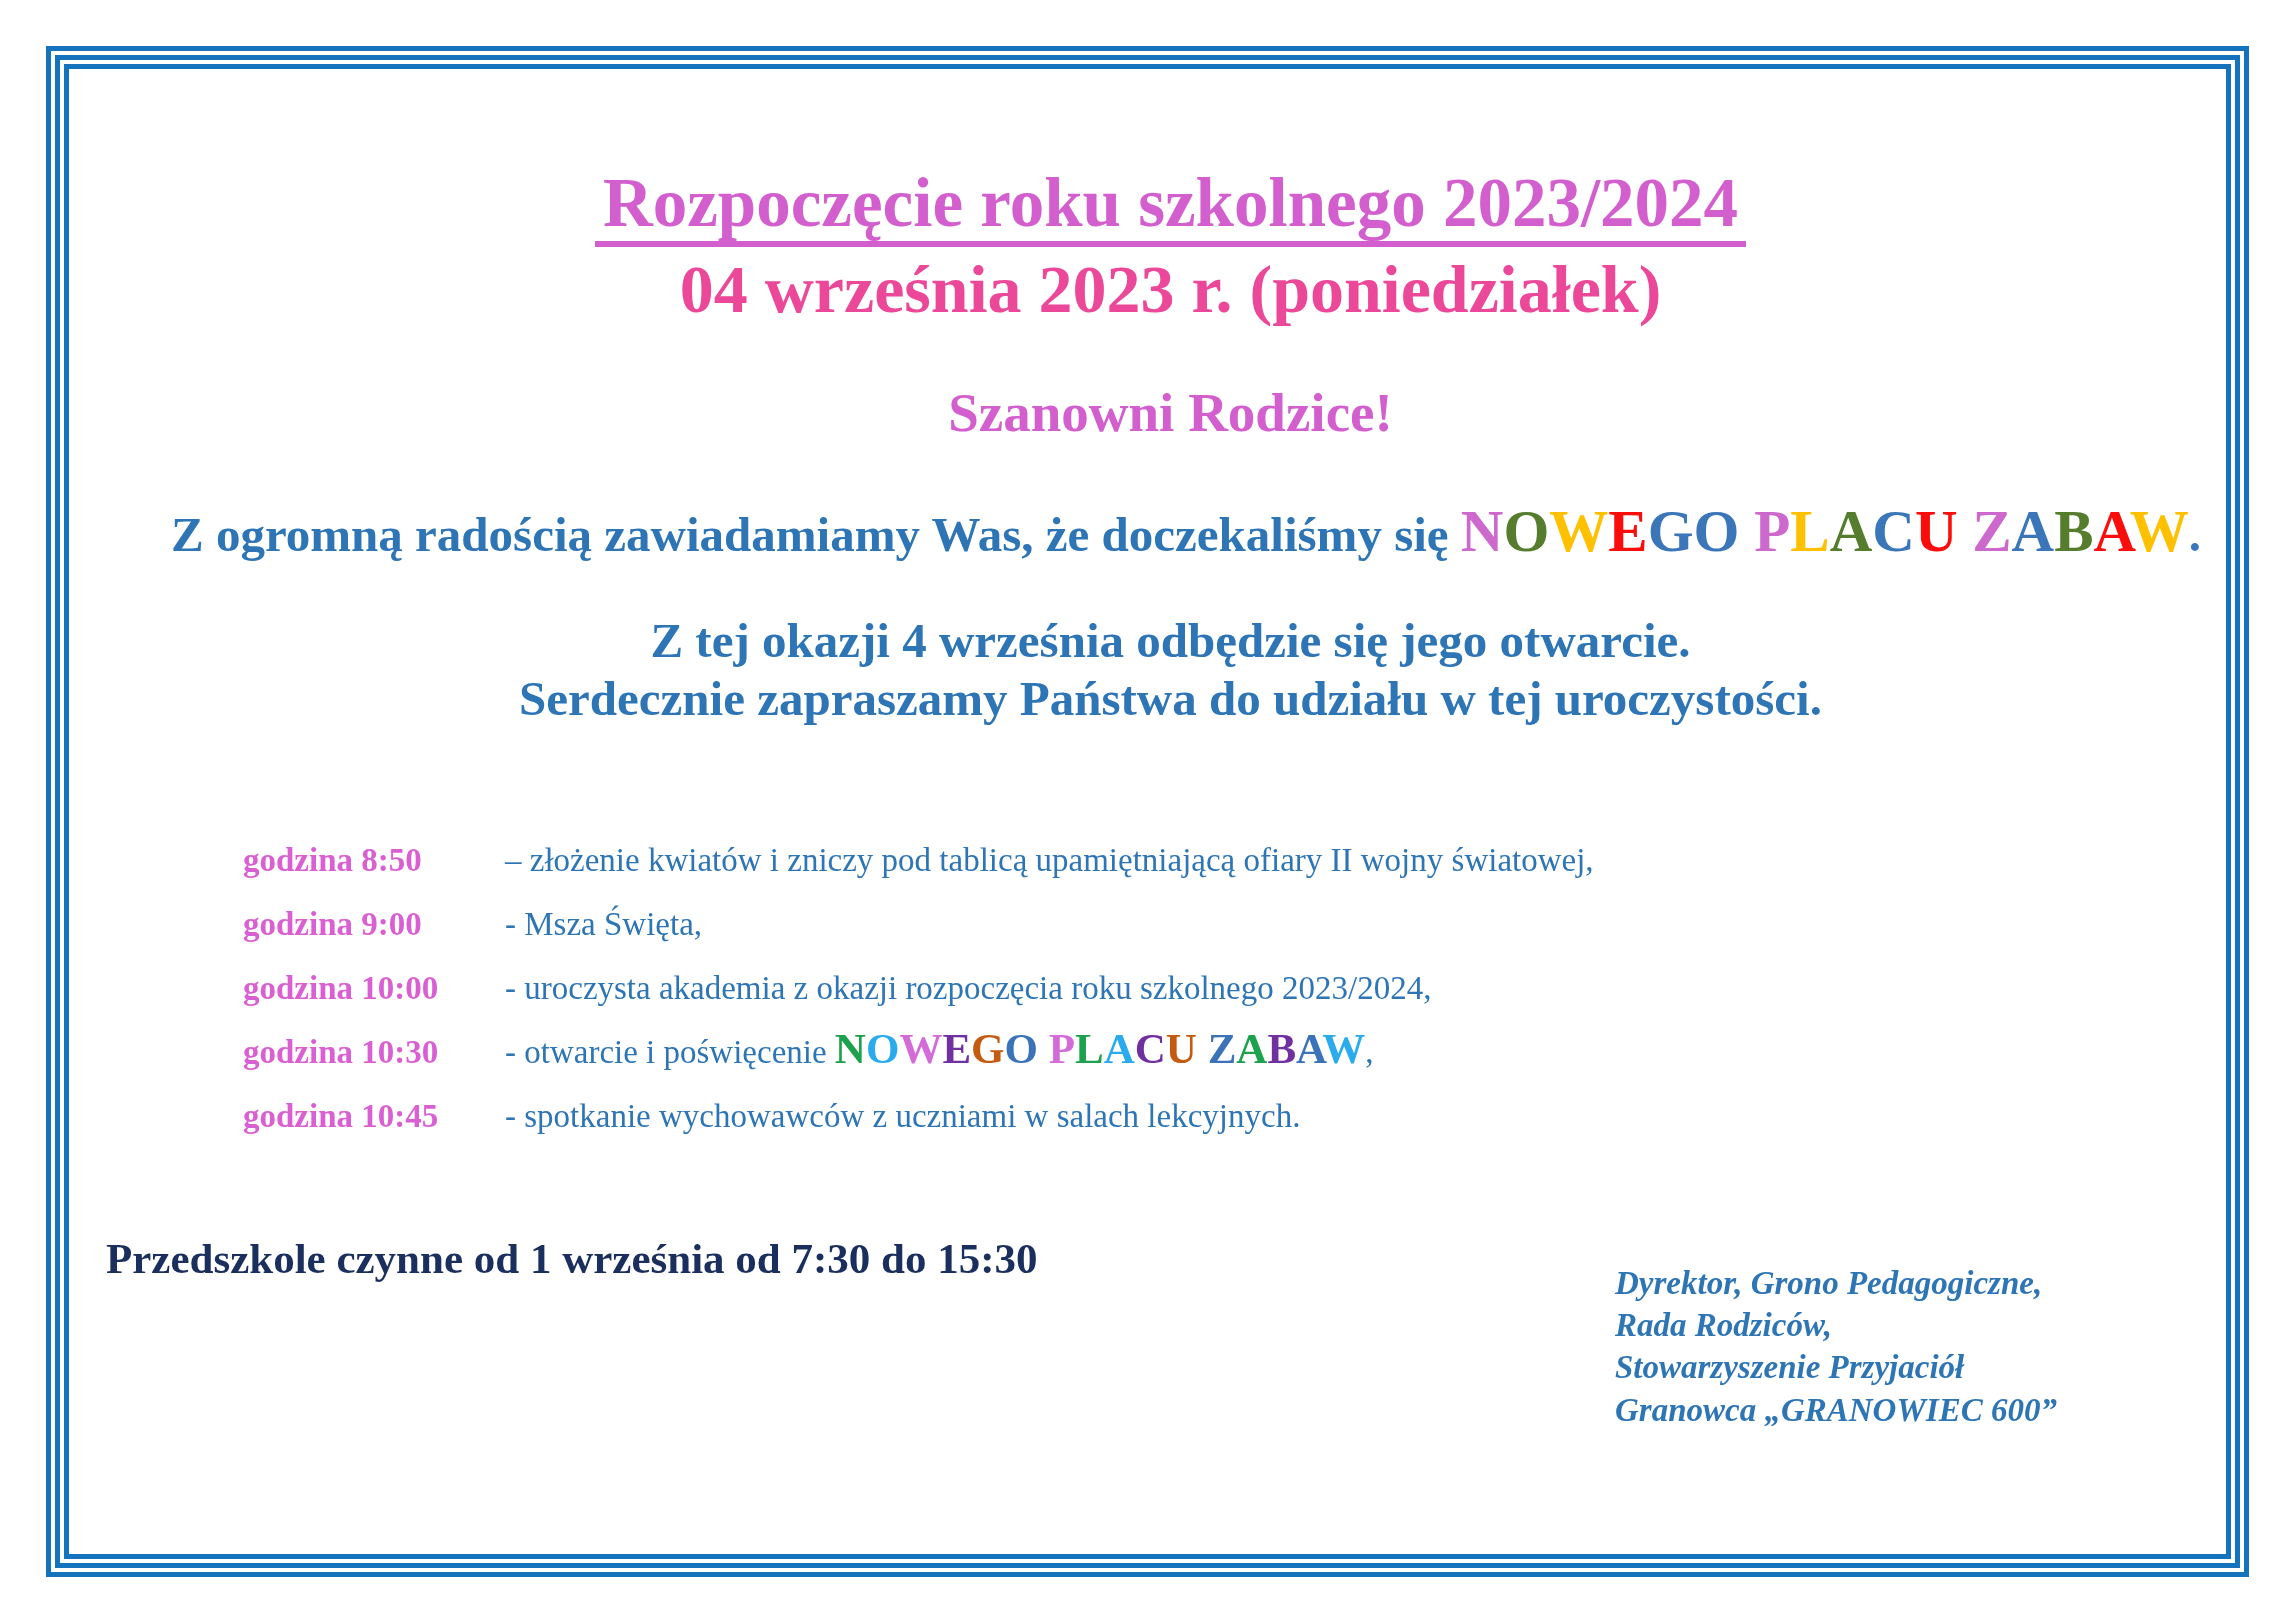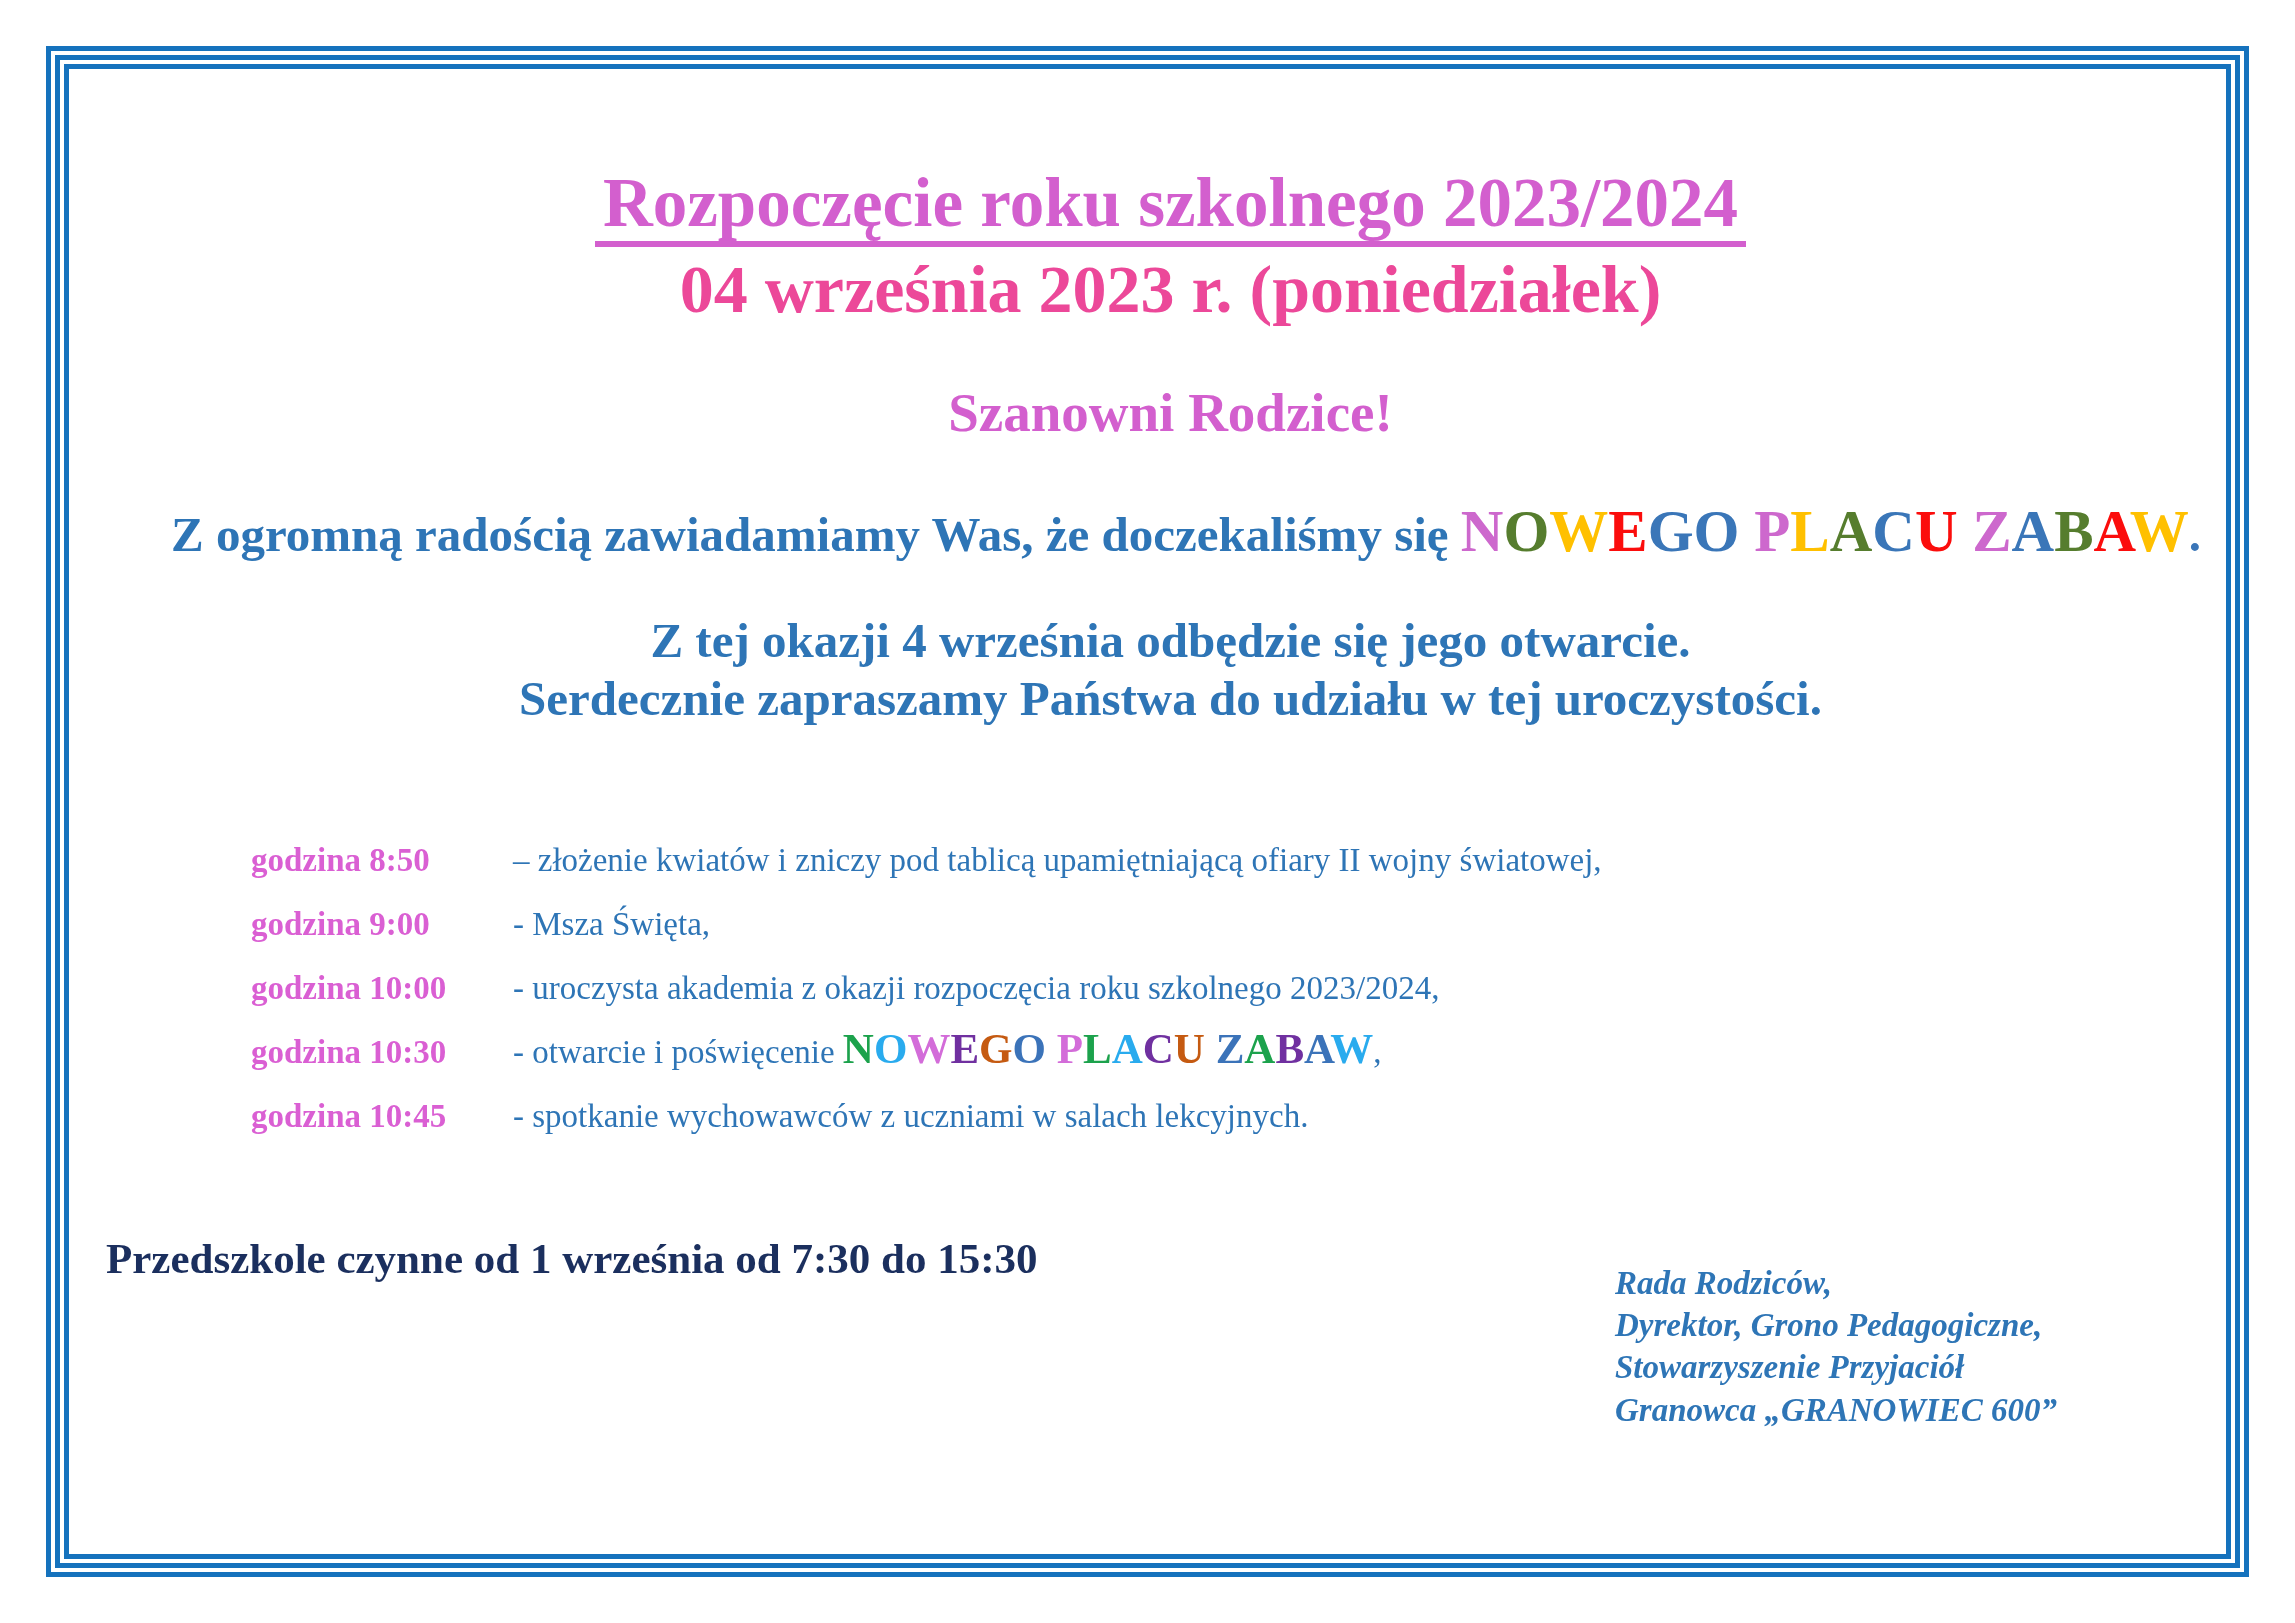--- a/index.html
+++ b/index.html
@@ -42,21 +42,21 @@
     font-size:49px; font-weight:bold; color:#2E75B6;
     white-space:nowrap; line-height:1; z-index:2;
   }
   .announcement .rainbow-large span { font-size:59px; line-height:1; }
 
   .line2 { top:616px; font-size:49px; font-weight:bold; color:#2E75B6; line-height:1; }
   .line3 { top:674px; font-size:49px; font-weight:bold; color:#2E75B6; line-height:1; }
 
   .schedule { position:absolute; left:243px; top:0; }
   .schedule-row {
-    position:absolute; left:8px; white-space:nowrap;
+    position:absolute; left:0; white-space:nowrap;
     font-size:33px; line-height:1; color:#2E75B6;
   }
   .schedule-row .time {
     display:inline-block; width:262px;
     font-weight:bold; color:#DA5FD3;
   }
   .schedule-row.r1 { top:844px; }
   .schedule-row.r2 { top:908px; }
   .schedule-row.r3 { top:972px; }
   .schedule-row.r4 { top:1027px; }
@@ -113,20 +113,20 @@
       <span class="time">godzina 10:30</span><span class="desc">- otwarcie i poświęcenie </span><span class="rainbow-small"><span style="color: rgb(28, 162, 76);">N</span><span style="color: rgb(41, 171, 238);">O</span><span style="color: rgb(211, 108, 217);">W</span><span style="color: rgb(112, 48, 160);">E</span><span style="color: rgb(197, 90, 17);">G</span><span style="color: rgb(59, 115, 185);">O</span><span>&nbsp;</span><span style="color: rgb(211, 108, 217);">P</span><span style="color: rgb(28, 162, 76);">L</span><span style="color: rgb(41, 171, 238);">A</span><span style="color: rgb(112, 48, 160);">C</span><span style="color: rgb(197, 90, 17);">U</span><span>&nbsp;</span><span style="color: rgb(59, 115, 185);">Z</span><span style="color: rgb(28, 162, 76);">A</span><span style="color: rgb(112, 48, 160);">B</span><span style="color: rgb(59, 115, 185);">A</span><span style="color: rgb(41, 171, 238);">W</span></span><span class="desc">,</span>
     </div>
     <div class="schedule-row r5">
       <span class="time">godzina 10:45</span><span class="desc">- spotkanie wychowawców z uczniami w salach lekcyjnych.</span>
     </div>
   </div>
 
   <div class="note">Przedszkole czynne od 1 września od 7:30 do 15:30</div>
 
   <div class="signature">
+    <div>Dyrektor, Grono Pedagogiczne,</div>
     <div>Rada Rodziców,</div>
-    <div>Dyrektor, Grono Pedagogiczne,</div>
     <div>Stowarzyszenie Przyjaciół</div>
     <div>Granowca „GRANOWIEC 600”</div>
   </div>
 
 </div>
 
 
 </body></html>

